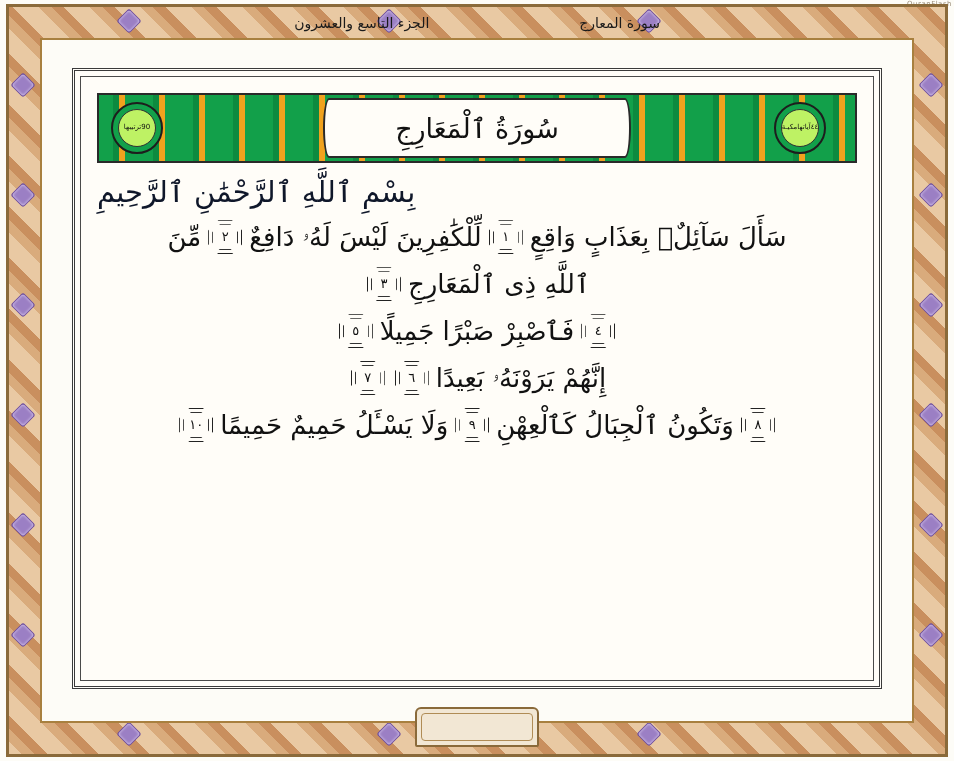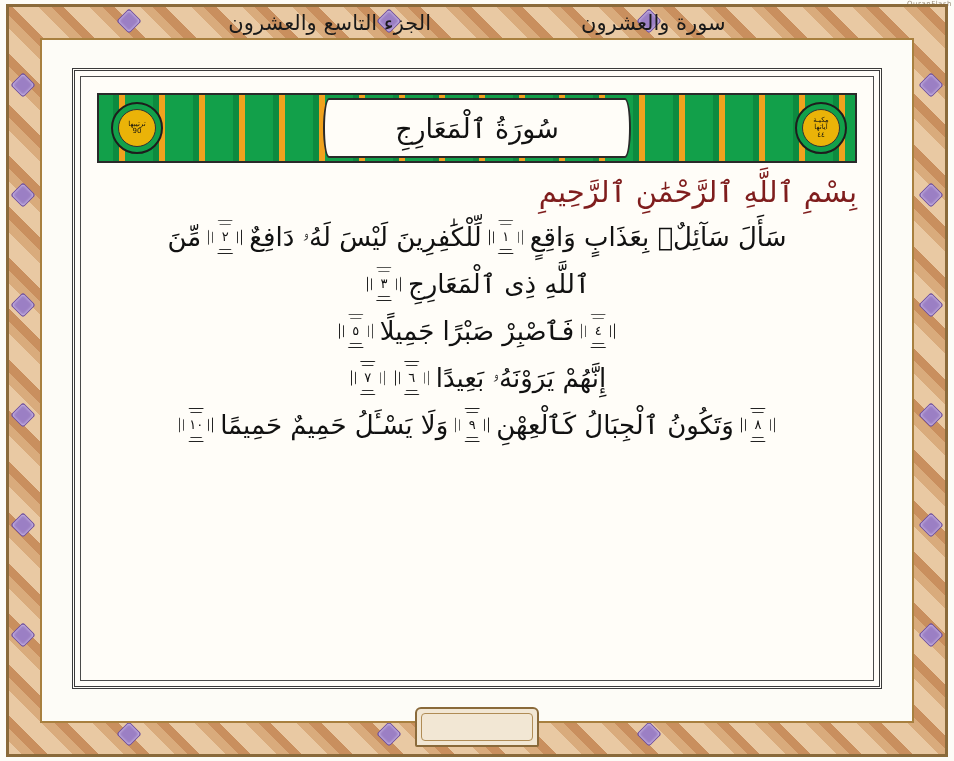--- a/index.html
+++ b/index.html
@@ -71,21 +71,21 @@
     height: 34px;
     display: flex;
     align-items: center;
     justify-content: center;
     gap: 150px;
     direction: rtl;
     box-sizing: border-box;
   }
   .header-text {
     font-family: "DejaVu Sans", sans-serif;
-    font-size: 21px;
+    font-size: 14px;
     color: #1a1a1a;
     white-space: nowrap;
     letter-spacing: 0px;
   }
 
   
   .text-frame {
     position: absolute;
     left: 72px;
     top: 68px;
@@ -149,46 +149,46 @@
     height: 48px;
     border-radius: 50%;
     background: #12a04a;
     border: 2px solid #1d1d1d;
     display: flex;
     align-items: center;
     justify-content: center;
     z-index: 4;
   }
   .sura-medallion.left { left: 12px; }
-  .sura-medallion.right { right: 8px; }
+  .sura-medallion.right { right: 29px; }
   .medallion-core {
     width: 36px;
     height: 36px;
     border-radius: 50%;
-    background: #eab308;
+    background: #bef264;
     border: 1px solid #333;
     display: flex;
-    flex-direction: column;
+    flex-direction: row;
     align-items: center;
     justify-content: center;
     line-height: 1.05;
   }
   .medallion-line {
     font-size: 7px;
     color: #111;
     direction: rtl;
     white-space: nowrap;
   }
 
   
   .basmala {
-    text-align: right;
+    text-align: left;
     direction: rtl;
     font-size: 29px;
-    color: #7f1d1d;
+    color: #0f172a;
     margin: 14px 0 10px 0;
     line-height: 1.1;
   }
 
   
   .ayah-line {
     direction: rtl;
     text-align: center;
     font-size: 26px;
     color: #111;
@@ -285,21 +285,21 @@
   <div class="rosette" style="left:380px; top:12px;"></div>
   <div class="rosette" style="left:640px; top:12px;"></div>
 
   <div class="rosette" style="left:120px; bottom:18px;"></div>
   <div class="rosette" style="left:380px; bottom:18px;"></div>
   <div class="rosette" style="left:640px; bottom:18px;"></div>
 
   <div class="border-mid"></div>
 
   <div class="header-strip">
-    <div class="header-text">سورة والعشرون</div>
+    <div class="header-text">سورة المعارج</div>
     <div class="header-text">الجزء التاسع والعشرون</div>
   </div>
 
   <div class="text-frame">
     <div class="text-frame-inner">
 
       <div class="sura-band">
         <div class="sura-medallion right">
           <div class="medallion-core">
             <div class="medallion-line">مكيـة</div>

